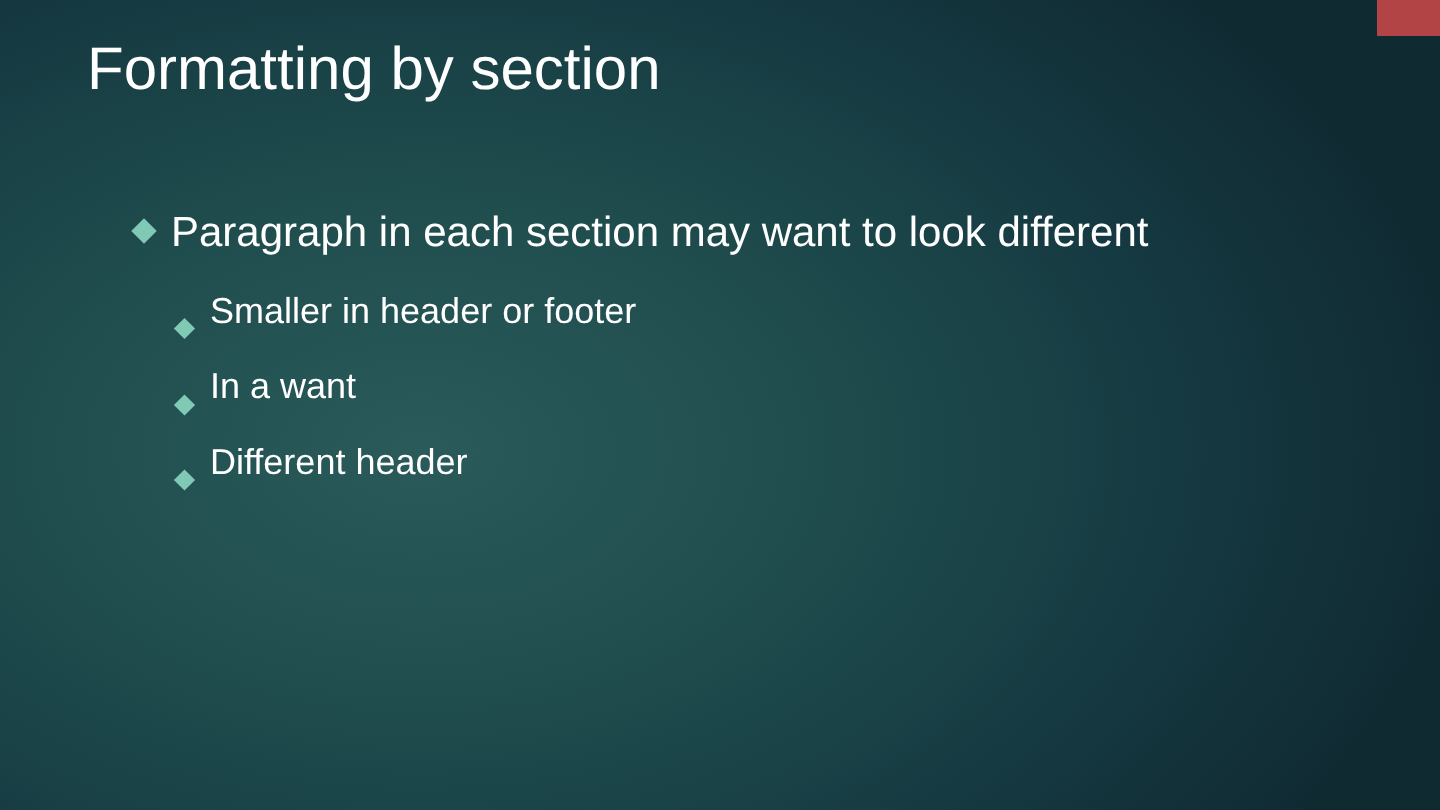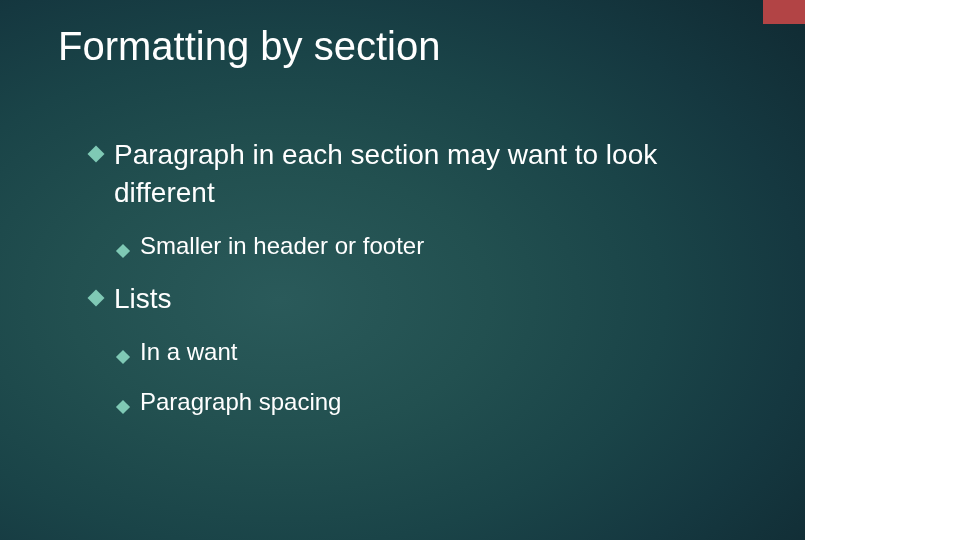--- a/index.html
+++ b/index.html
@@ -5,30 +5,29 @@
   html, body {
     margin: 0;
     padding: 0;
     width: 960px;
     height: 540px;
     overflow: hidden;
     font-family: Arial, Helvetica, sans-serif;
   }
   .slide {
     position: relative;
-    width: 781px;
+    width: 960px;
     height: 540px;
     background: radial-gradient(ellipse 700px 450px at 280px 300px,
       #2a5a5a 0%,
       #225050 30%,
       #1a4448 55%,
       #153840 75%,
       #102a32 100%);
     color: #ffffff;
-    padding-left: 24px;
   }
   .accent-corner {
     position: absolute;
     top: 0;
     right: 0;
     width: 42px;
     height: 24px;
     background: #b24445;
   }
   .title {
@@ -48,21 +47,21 @@
   }
   .bullet-l1 {
     display: flex;
     align-items: flex-start;
     margin-bottom: 18px;
     font-size: 28px;
     line-height: 1.35;
   }
   .bullet-l2 {
     display: flex;
-    align-items: center;
+    align-items: flex-end;
     margin-left: 28px;
     margin-bottom: 18px;
     margin-top: 10px;
     font-size: 24px;
     line-height: 1.35;
   }
   .diamond {
     display: inline-block;
     width: 12px;
     height: 12px;
@@ -94,30 +93,26 @@
     <div class="bullet-l1">
       <span class="diamond"></span>
       <span class="bullet-text">Paragraph in each section may want to look different</span>
     </div>
 
     <div class="bullet-l2">
       <span class="diamond"></span>
       <span class="bullet-text">Smaller in header or footer</span>
     </div>
 
-    <div class="bullet-l1">
-      <span class="diamond"></span>
-      <span class="bullet-text">Lists</span>
-    </div>
 
 
     <div class="bullet-l2">
       <span class="diamond"></span>
       <span class="bullet-text">In a want</span>
     </div>
 
     <div class="bullet-l2">
       <span class="diamond"></span>
-      <span class="bullet-text">Paragraph spacing</span>
+      <span class="bullet-text">Different header</span>
     </div>
 
   </div>
 </div>
 
 </body></html>

